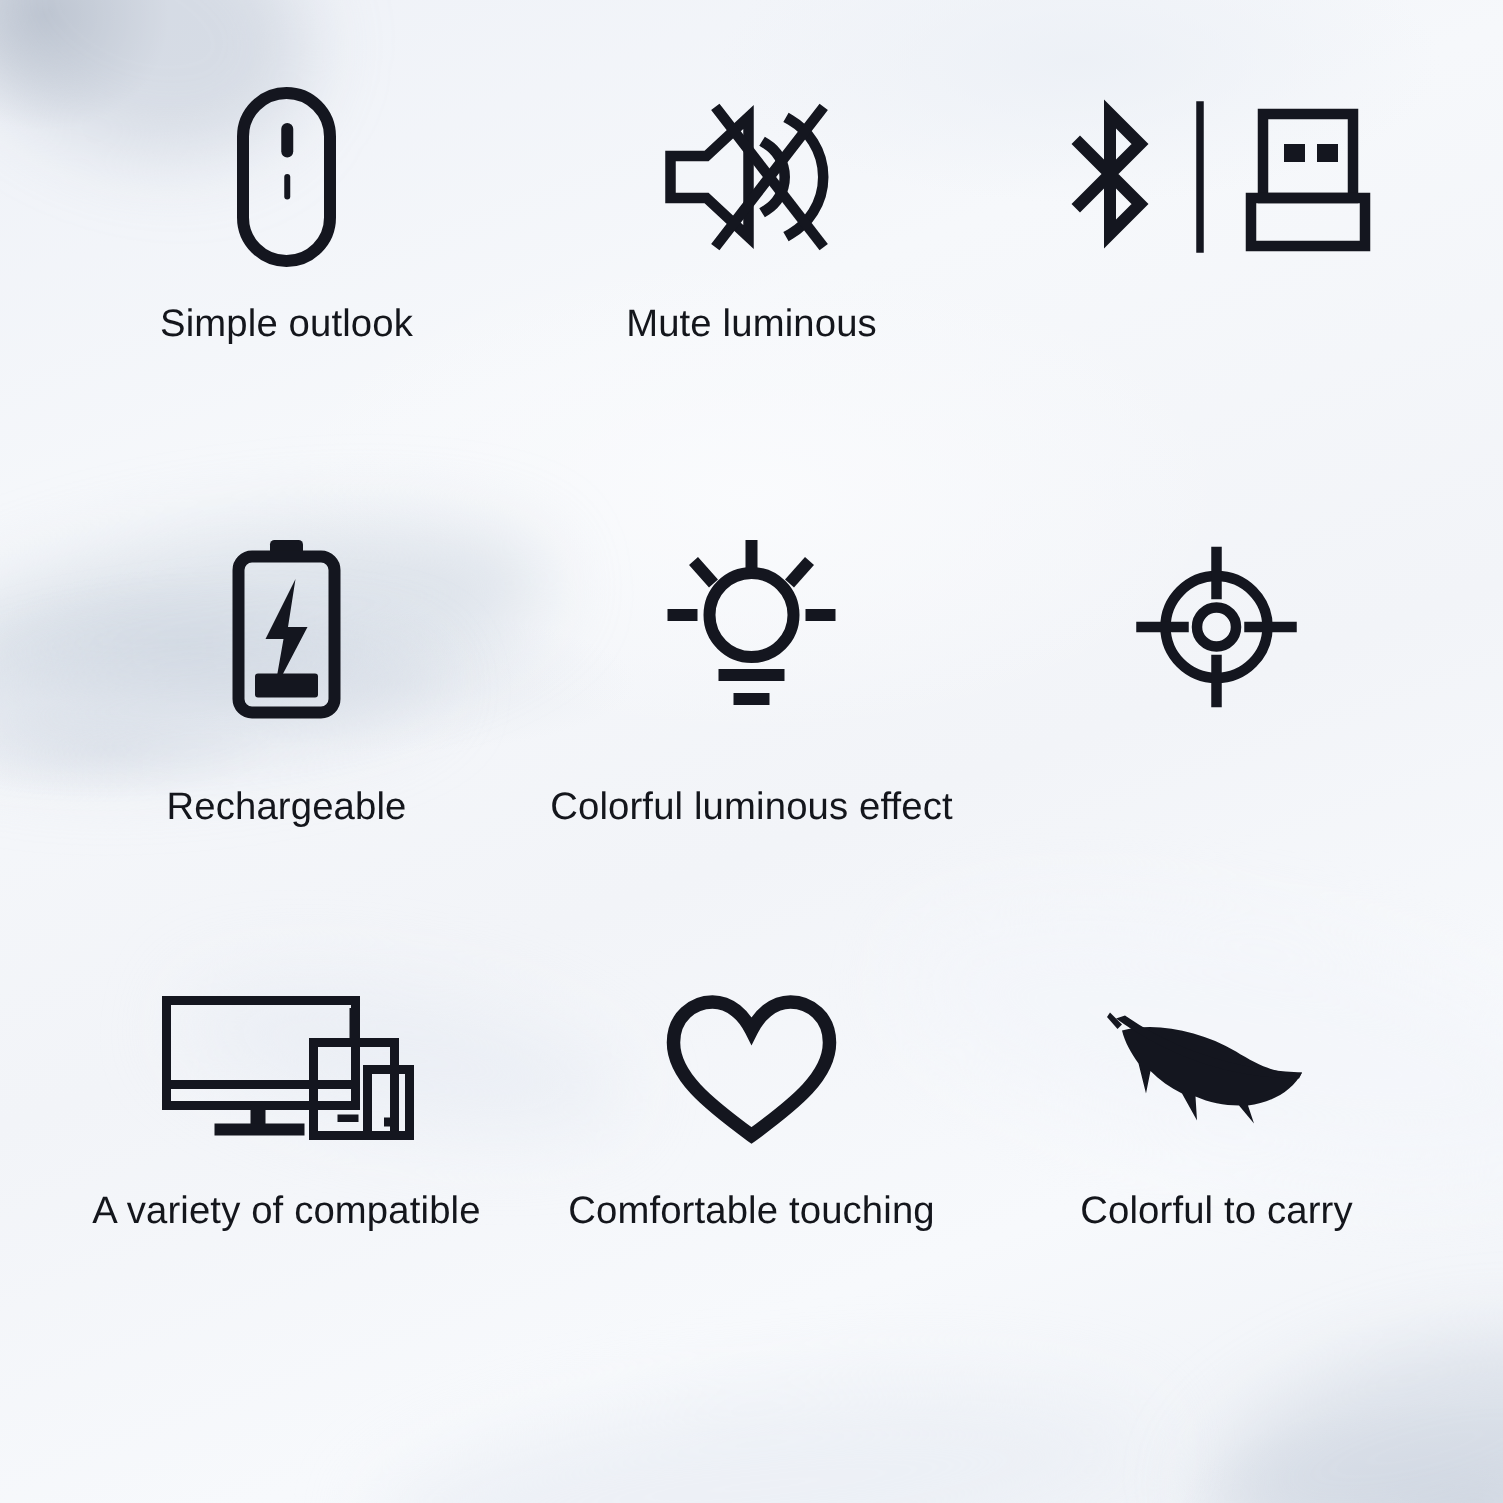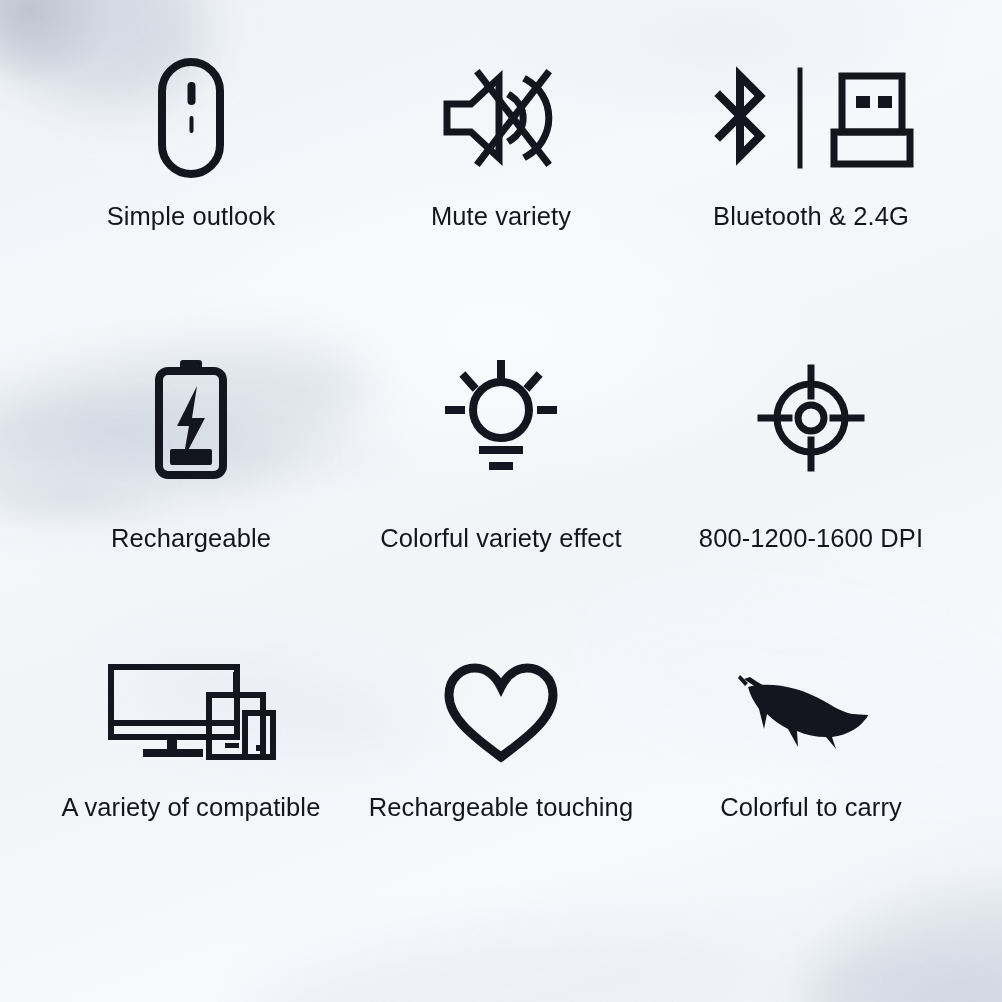--- a/index.html
+++ b/index.html
@@ -124,42 +124,41 @@
 
           <path class="stroke" stroke-width="7" d="M8 44 H32 L60 18 V98 L32 72 H8 Z"></path>
 
           <path class="stroke" stroke-width="7" stroke-linecap="round" d="M72 36 A 26 26 0 0 1 72 80"></path>
           <path class="stroke" stroke-width="7" stroke-linecap="round" d="M88 20 A 44 44 0 0 1 88 96"></path>
 
           <line class="stroke" stroke-width="7" stroke-linecap="round" x1="40" y1="14" x2="108" y2="102"></line>
           <line class="stroke" stroke-width="7" stroke-linecap="round" x1="108" y1="14" x2="40" y2="102"></line>
         </svg>
       </div>
-      <div class="caption">Mute variety</div>
+      <div class="caption">Mute luminous</div>
     </div>
 
     <div class="cell row1">
       <div class="icon-wrap">
         <svg width="222" height="112" viewBox="0 0 222 112" aria-hidden="true">
 
           <g>
             <path class="stroke" stroke-width="8" stroke-linejoin="round" stroke-linecap="butt" d="M20 34 L60 74 L40 94 V14 L60 34 L20 74"></path>
           </g>
 
           <line class="stroke" stroke-width="5" stroke-linecap="round" x1="100" y1="8" x2="100" y2="104"></line>
 
           <g>
             <rect class="stroke" x="142" y="14" width="60" height="56" stroke-width="7"></rect>
             <rect class="fill" x="156" y="34" width="14" height="12"></rect>
             <rect class="fill" x="178" y="34" width="14" height="12"></rect>
             <rect class="stroke" x="134" y="70" width="76" height="32" stroke-width="7"></rect>
           </g>
         </svg>
       </div>
-      <div class="caption">Bluetooth &amp; 2.4G</div>
     </div>
 
     <div class="cell row2">
       <div class="icon-wrap">
         <svg width="92" height="124" viewBox="0 0 92 124" aria-hidden="true">
           <rect class="fill" x="35" y="4" width="22" height="12" rx="3"></rect>
           <rect class="stroke" x="14" y="15" width="64" height="104" rx="9" ry="9" stroke-width="8"></rect>
           <path class="fill" d="M52 30 L32 70 H44 L38 104 L60 62 H47 Z"></path>
           <rect class="fill" x="25" y="93" width="42" height="16" rx="2"></rect>
         </svg>
@@ -173,35 +172,34 @@
           <circle class="stroke" cx="62" cy="52" r="28" stroke-width="8"></circle>
           <line class="stroke" stroke-width="8" stroke-linecap="round" x1="62" y1="6" x2="62" y2="18"></line>
           <line class="stroke" stroke-width="8" stroke-linecap="round" x1="26" y1="19" x2="34" y2="28"></line>
           <line class="stroke" stroke-width="8" stroke-linecap="round" x1="98" y1="19" x2="90" y2="28"></line>
           <line class="stroke" stroke-width="8" stroke-linecap="round" x1="10" y1="52" x2="22" y2="52"></line>
           <line class="stroke" stroke-width="8" stroke-linecap="round" x1="114" y1="52" x2="102" y2="52"></line>
           <line class="stroke" stroke-width="8" stroke-linecap="round" x1="44" y1="92" x2="80" y2="92"></line>
           <line class="stroke" stroke-width="8" stroke-linecap="round" x1="54" y1="108" x2="70" y2="108"></line>
         </svg>
       </div>
-      <div class="caption">Colorful variety effect</div>
+      <div class="caption">Colorful luminous effect</div>
     </div>
 
     <div class="cell row2">
       <div class="icon-wrap">
         <svg width="116" height="116" viewBox="0 0 116 116" aria-hidden="true">
           <circle class="stroke" cx="58" cy="58" r="34" stroke-width="7"></circle>
           <circle class="stroke" cx="58" cy="58" r="13" stroke-width="7"></circle>
           <line class="stroke" stroke-width="7" x1="58" y1="8" x2="58" y2="36"></line>
           <line class="stroke" stroke-width="7" x1="58" y1="80" x2="58" y2="108"></line>
           <line class="stroke" stroke-width="7" x1="8" y1="58" x2="36" y2="58"></line>
           <line class="stroke" stroke-width="7" x1="80" y1="58" x2="108" y2="58"></line>
         </svg>
       </div>
-      <div class="caption">800-1200-1600 DPI</div>
     </div>
 
     <div class="cell row3">
       <div class="icon-wrap">
         <svg width="172" height="104" viewBox="0 0 172 104" aria-hidden="true">
 
           <rect class="stroke" x="6" y="6" width="126" height="70" stroke-width="6"></rect>
           <line class="stroke" stroke-width="6" x1="6" y1="62" x2="132" y2="62"></line>
           <rect class="fill" x="62" y="76" width="10" height="14"></rect>
           <rect class="fill" x="38" y="88" width="60" height="8"></rect>
@@ -222,21 +220,21 @@
         <svg width="120" height="104" viewBox="0 0 120 104" aria-hidden="true">
           <path class="stroke" stroke-width="9" stroke-linejoin="round" stroke-linecap="round" d="M60 96
                    C 30 74, 8 56, 8 34
                    C 8 17, 21 7, 34 7
                    C 46 7, 55 16, 60 26
                    C 65 16, 74 7, 86 7
                    C 99 7, 112 17, 112 34
                    C 112 56, 90 74, 60 96 Z"></path>
         </svg>
       </div>
-      <div class="caption">Rechargeable touching</div>
+      <div class="caption">Comfortable touching</div>
     </div>
 
     <div class="cell row3">
       <div class="icon-wrap">
         <svg width="150" height="96" viewBox="0 0 150 96" aria-hidden="true">
 
           <path class="fill" d="M12 22
                    C 34 16, 64 22, 88 36
                    C 104 46, 118 52, 132 50
                    C 126 62, 112 70, 96 72

